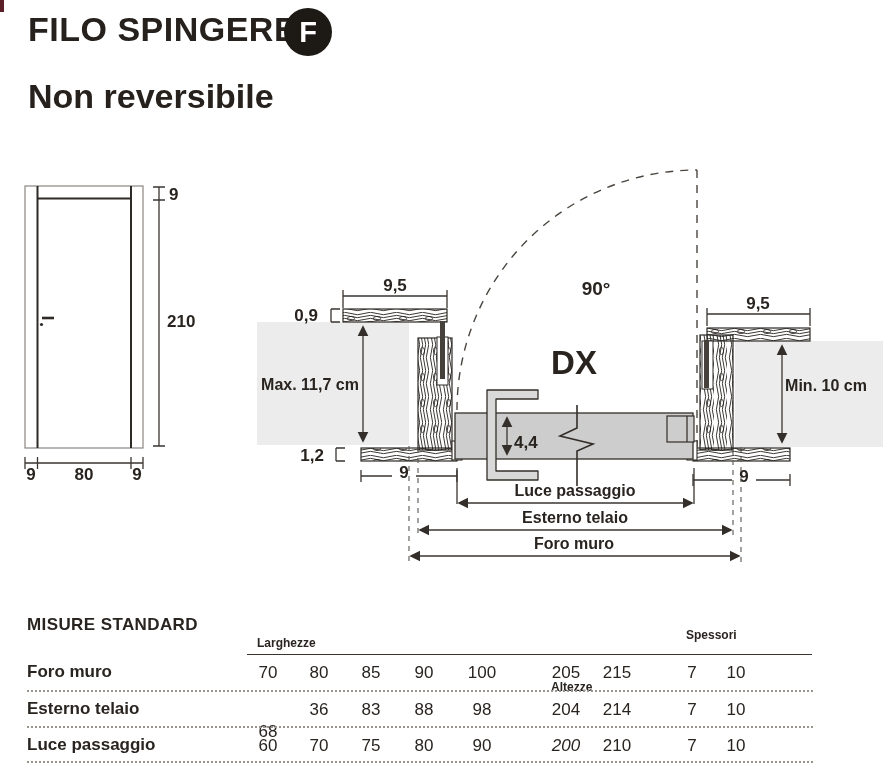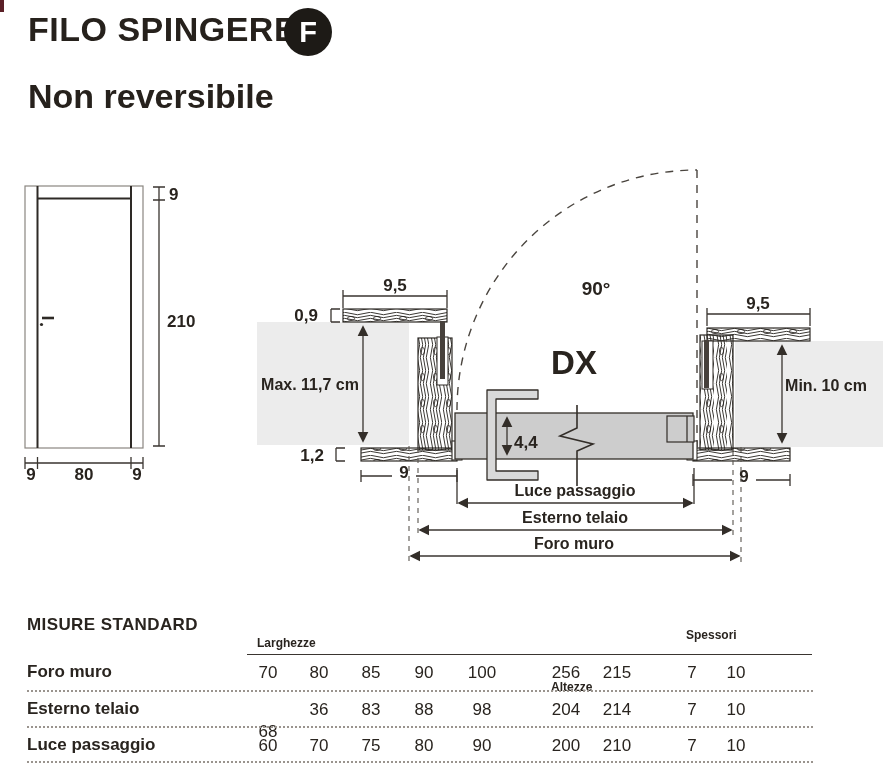--- a/index.html
+++ b/index.html
@@ -145,21 +145,21 @@
     <div class="abs t-group" style="left:551px;top:36px;margin-top:44px;">Altezze</div>
     <div class="abs t-group" style="left:686px;top:28px;">Spessori</div>
     <div class="abs t-solid" style="left:247px;top:54px;width:565px;"></div>
 
     <div class="abs t-rowlbl" style="left:27px;top:62px;">Foro muro</div>
     <div class="abs t-val" style="left:268px;top:63px;">70</div>
     <div class="abs t-val" style="left:319px;top:63px;">80</div>
     <div class="abs t-val" style="left:371px;top:63px;">85</div>
     <div class="abs t-val" style="left:424px;top:63px;">90</div>
     <div class="abs t-val" style="left:482px;top:63px;">100</div>
-    <div class="abs t-val" style="left:566px;top:63px;">256</div>
+    <div class="abs t-val" style="left:566px;top:63px;">205</div>
     <div class="abs t-val" style="left:617px;top:63px;">215</div>
     <div class="abs t-val" style="left:692px;top:63px;">7</div>
     <div class="abs t-val" style="left:736px;top:63px;">10</div>
     <div class="abs t-dot" style="left:27px;top:90px;width:786px;"></div>
 
     <div class="abs t-rowlbl" style="left:27px;top:99px;">Esterno telaio</div>
     <div class="abs t-val" style="left:268px;top:100px;margin-top:22px;">68</div>
     <div class="abs t-val" style="left:319px;top:100px;">36</div>
     <div class="abs t-val" style="left:371px;top:100px;">83</div>
     <div class="abs t-val" style="left:424px;top:100px;">88</div>
@@ -169,19 +169,19 @@
     <div class="abs t-val" style="left:692px;top:100px;">7</div>
     <div class="abs t-val" style="left:736px;top:100px;">10</div>
     <div class="abs t-dot" style="left:27px;top:126px;width:786px;"></div>
 
     <div class="abs t-rowlbl" style="left:27px;top:135px;">Luce passaggio</div>
     <div class="abs t-val" style="left:268px;top:136px;">60</div>
     <div class="abs t-val" style="left:319px;top:136px;">70</div>
     <div class="abs t-val" style="left:371px;top:136px;">75</div>
     <div class="abs t-val" style="left:424px;top:136px;">80</div>
     <div class="abs t-val" style="left:482px;top:136px;">90</div>
-    <div class="abs t-val" style="left:566px;top:136px;">200</div>
+    <div class="abs t-val" style="left:566px;top:136px;font-style:italic;">200</div>
     <div class="abs t-val" style="left:617px;top:136px;">210</div>
     <div class="abs t-val" style="left:692px;top:136px;">7</div>
     <div class="abs t-val" style="left:736px;top:136px;">10</div>
     <div class="abs t-dot" style="left:27px;top:161px;width:786px;"></div>
   </div>
 </div>
 
 </body></html>

